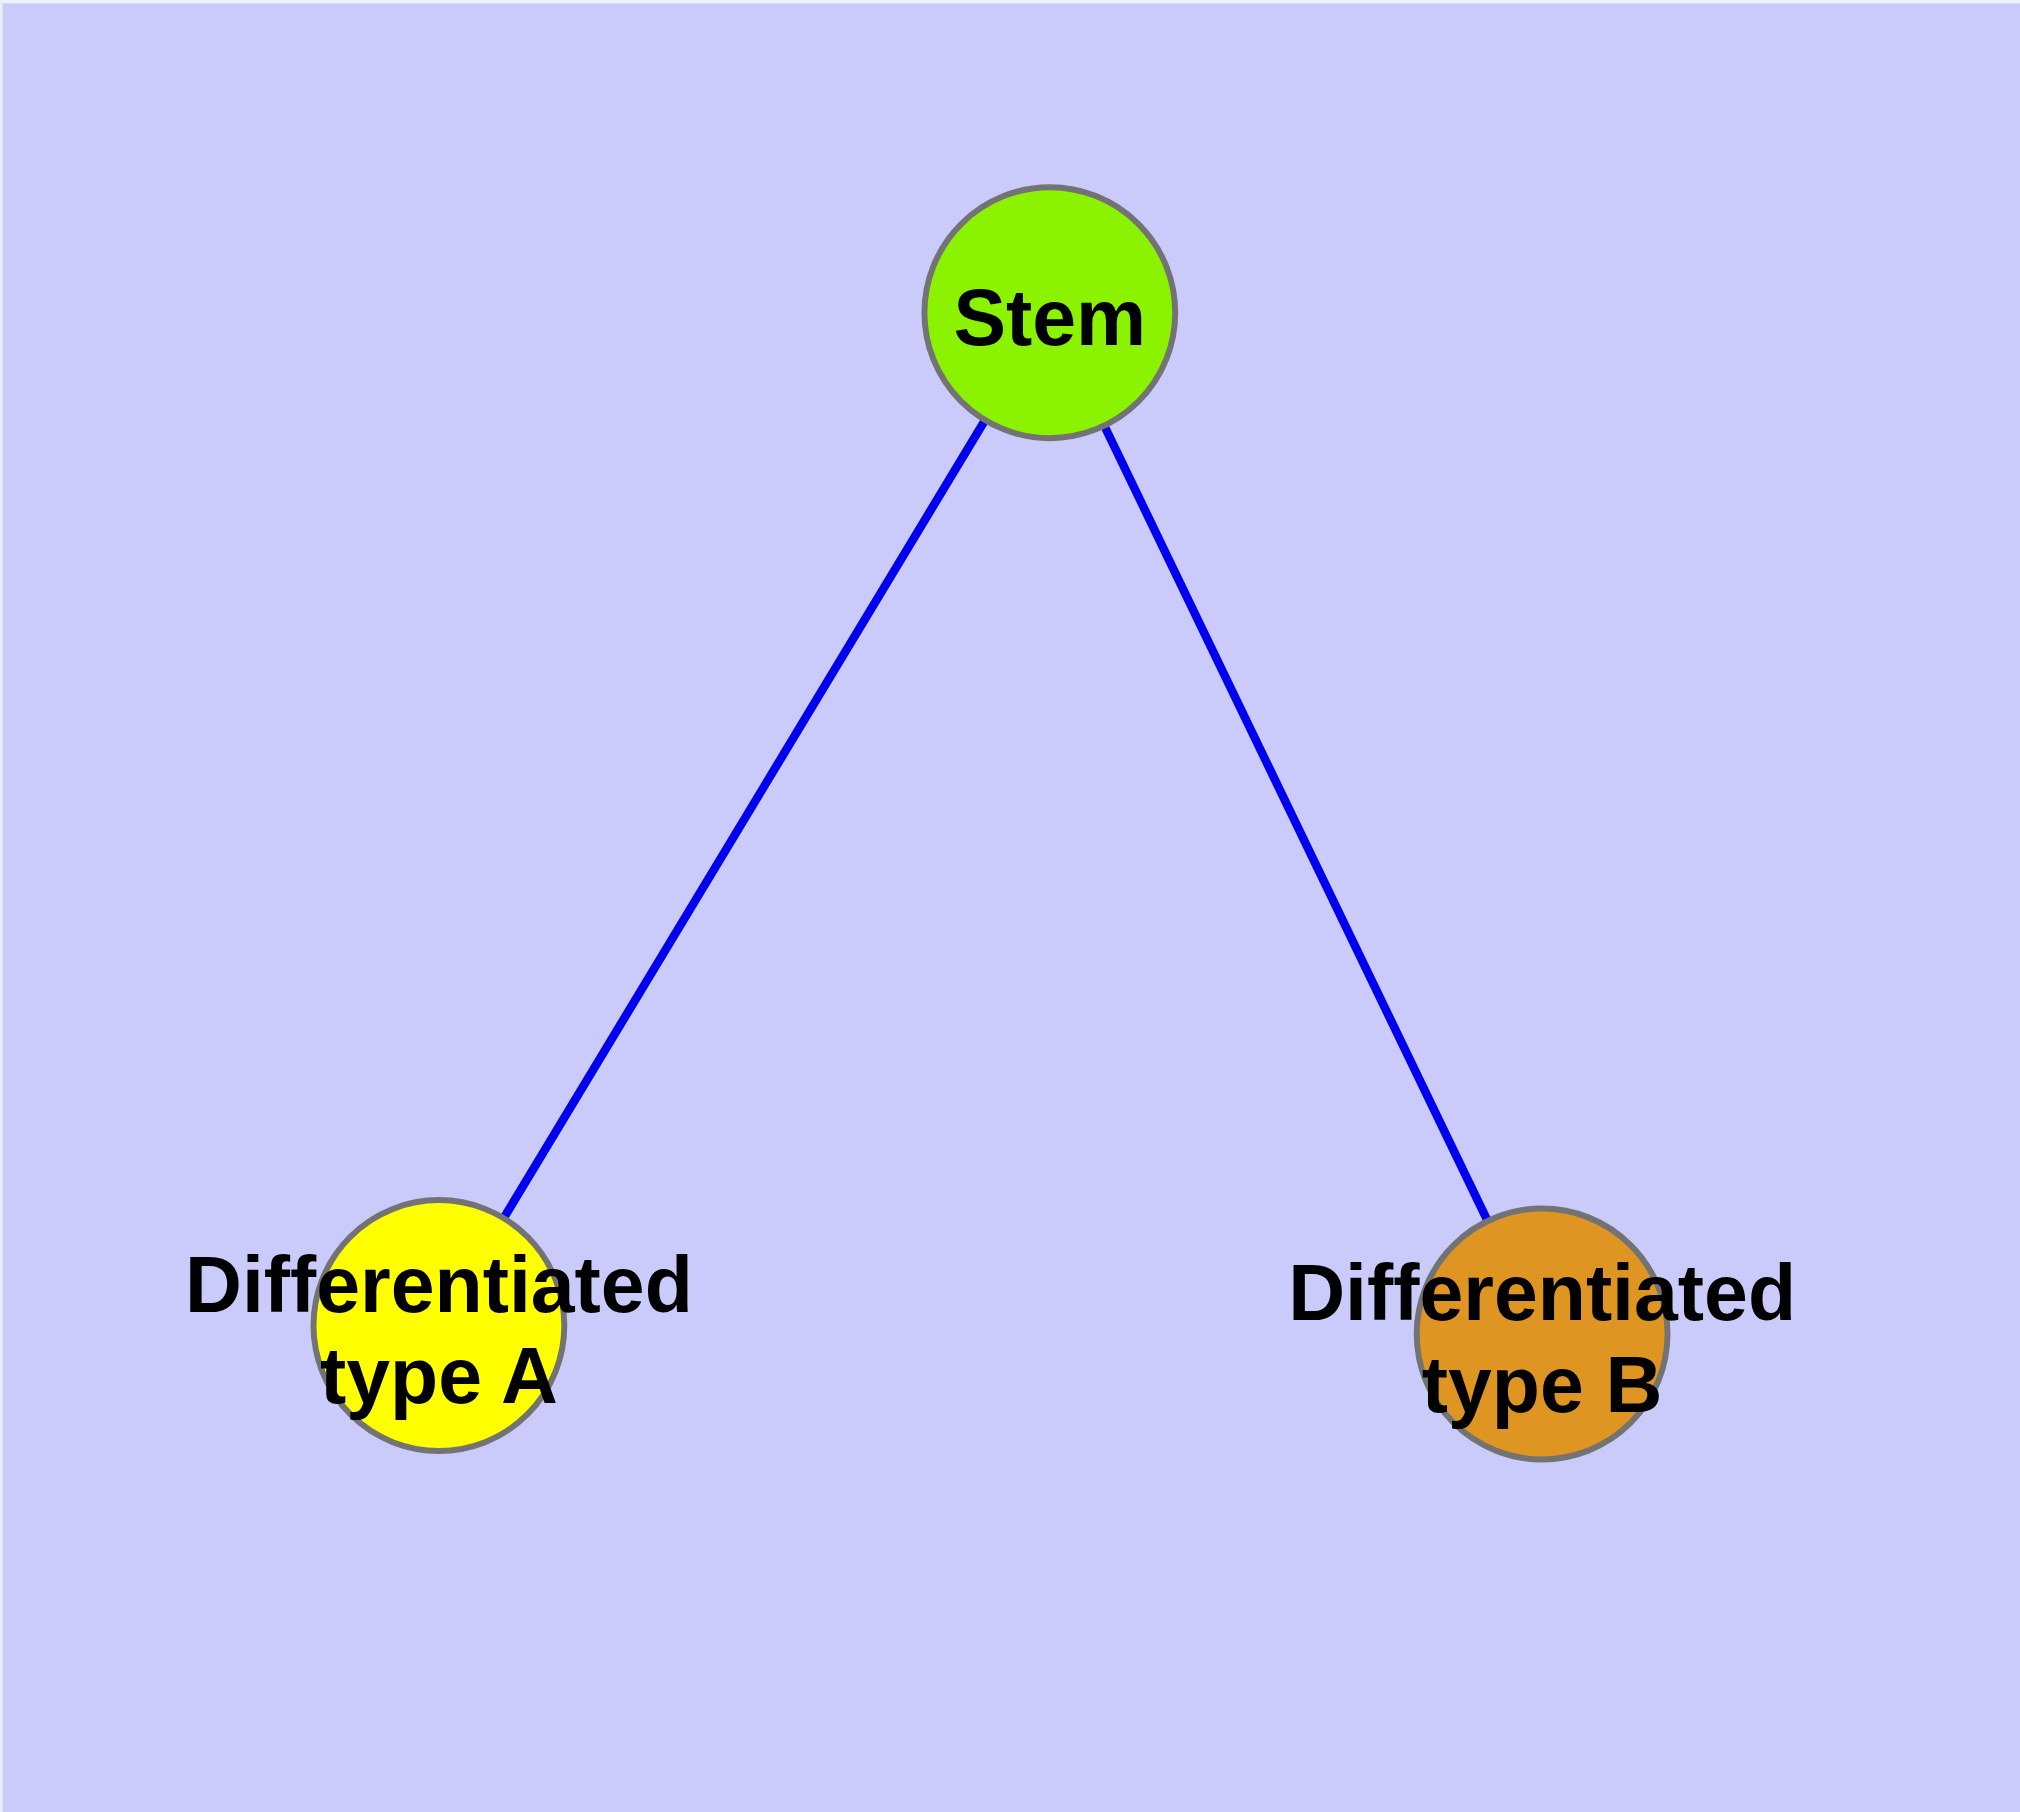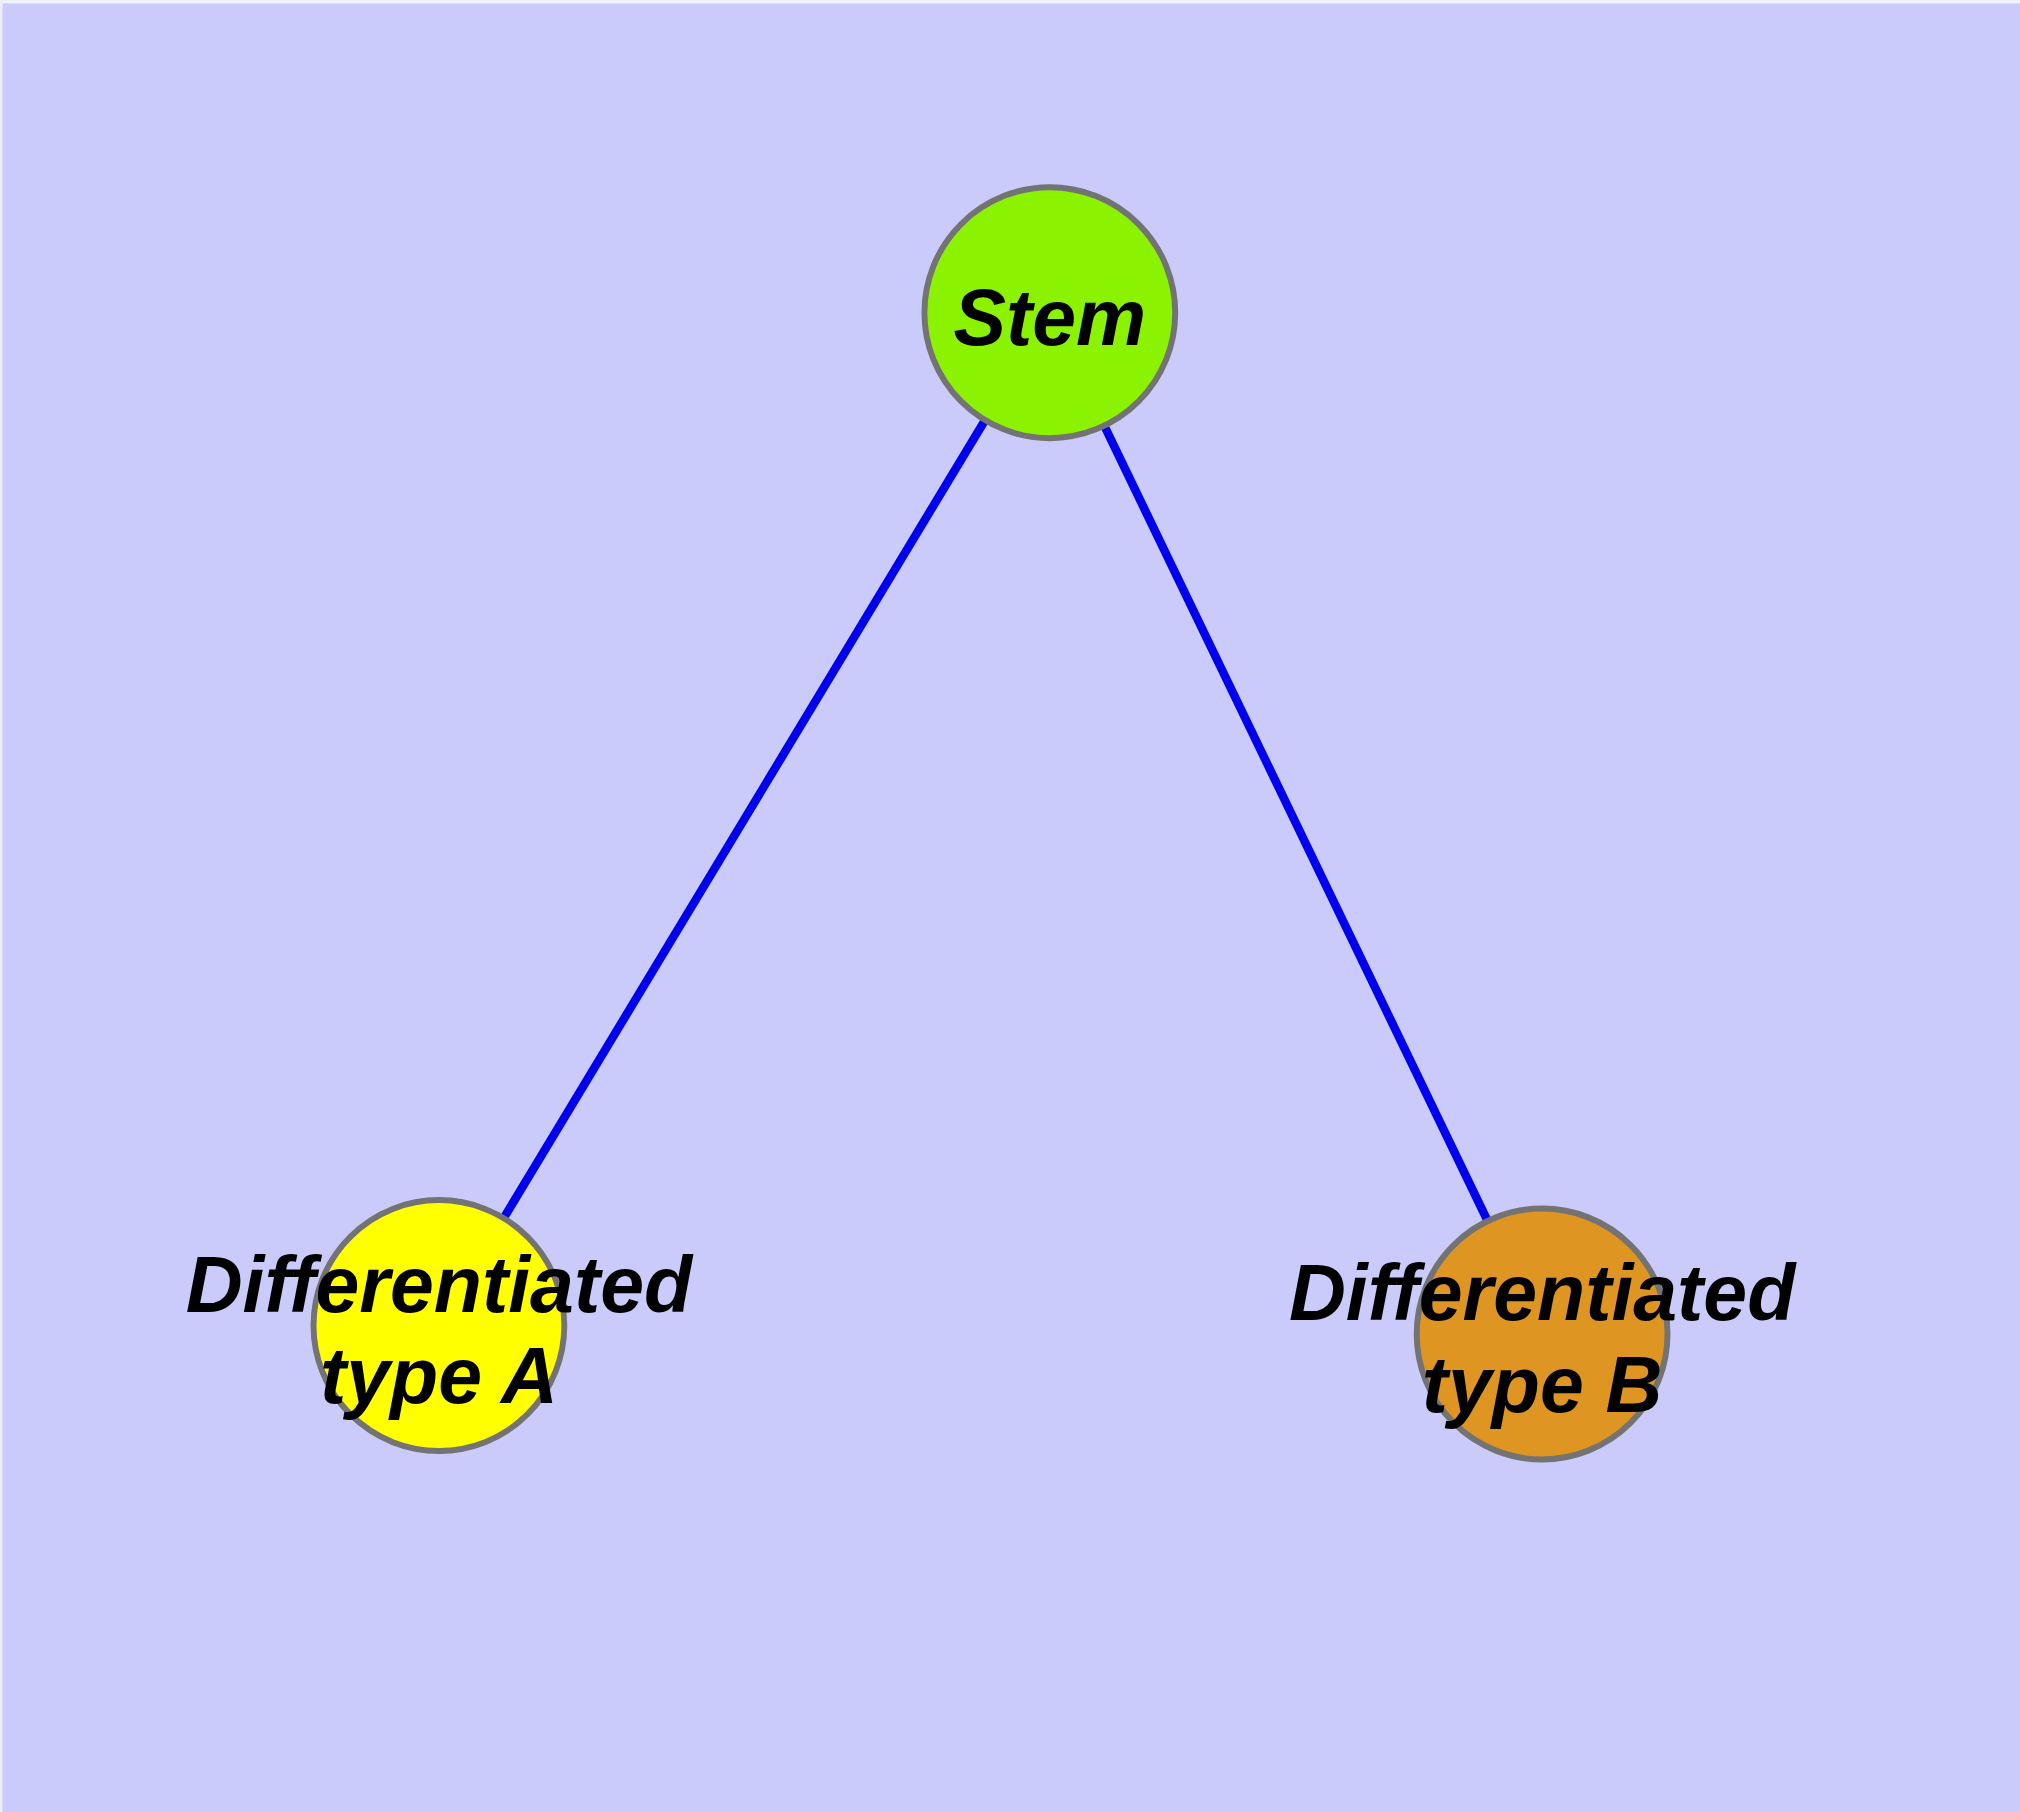--- a/index.html
+++ b/index.html
@@ -6,21 +6,20 @@
   html, body {
     margin: 0;
     padding: 0;
     height: 100%;
     background: #CBCBFB;
     overflow: hidden;
   }
   .stage {
     position: fixed;
     inset: 0;
-    font-style: italic;
   }
   svg {
     display: block;
     width: 100%;
     height: 100%;
   }
   .node-label {
     font-family: "Liberation Sans", "DejaVu Sans", sans-serif;
     font-weight: 700;
     font-size: 93px;

